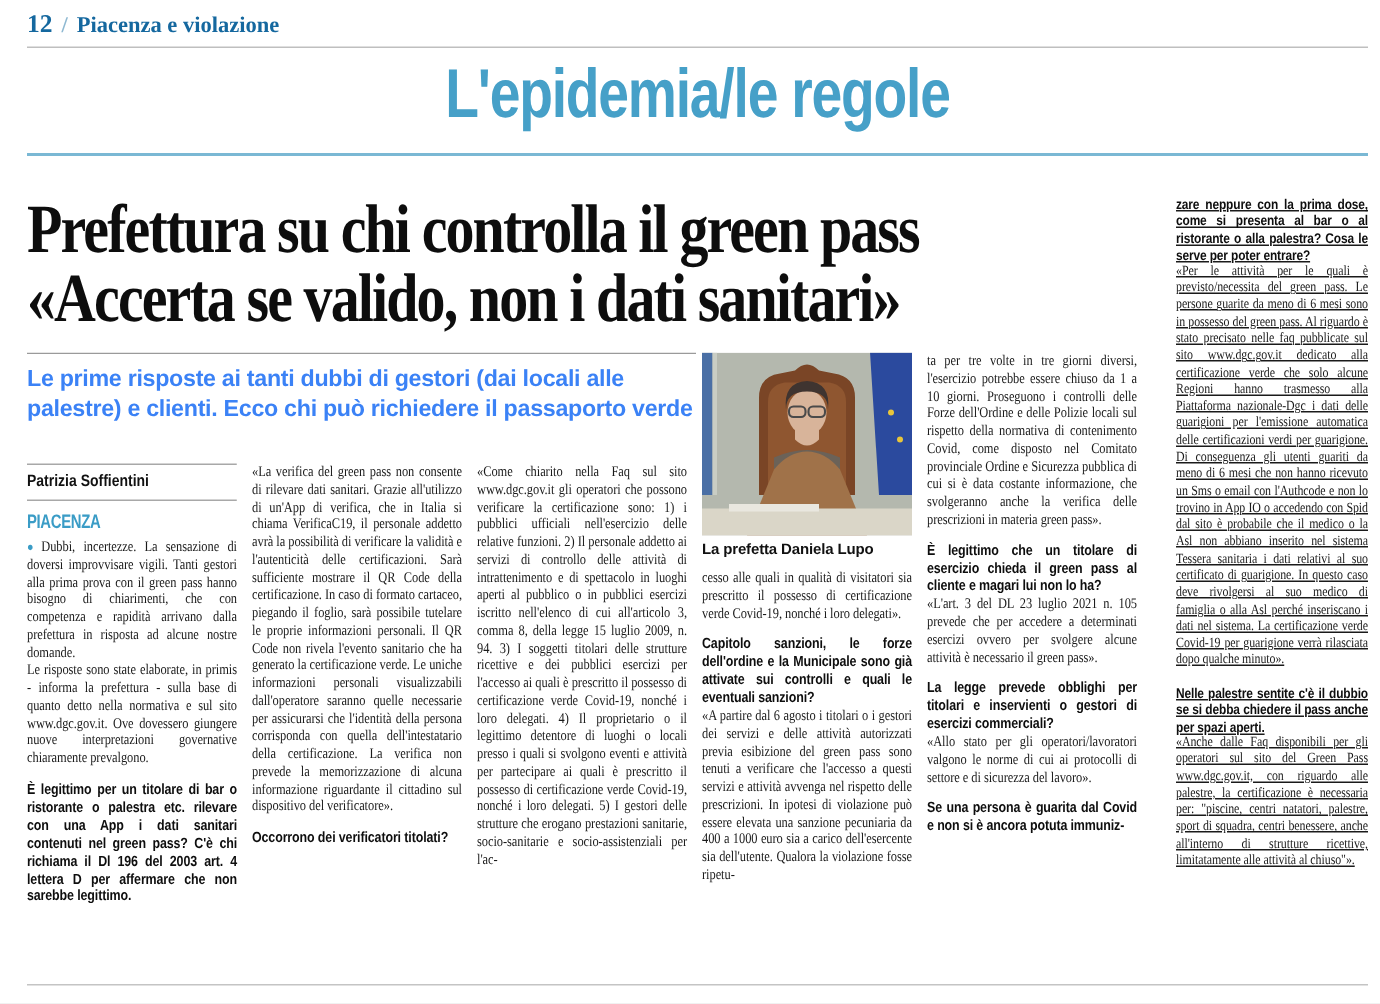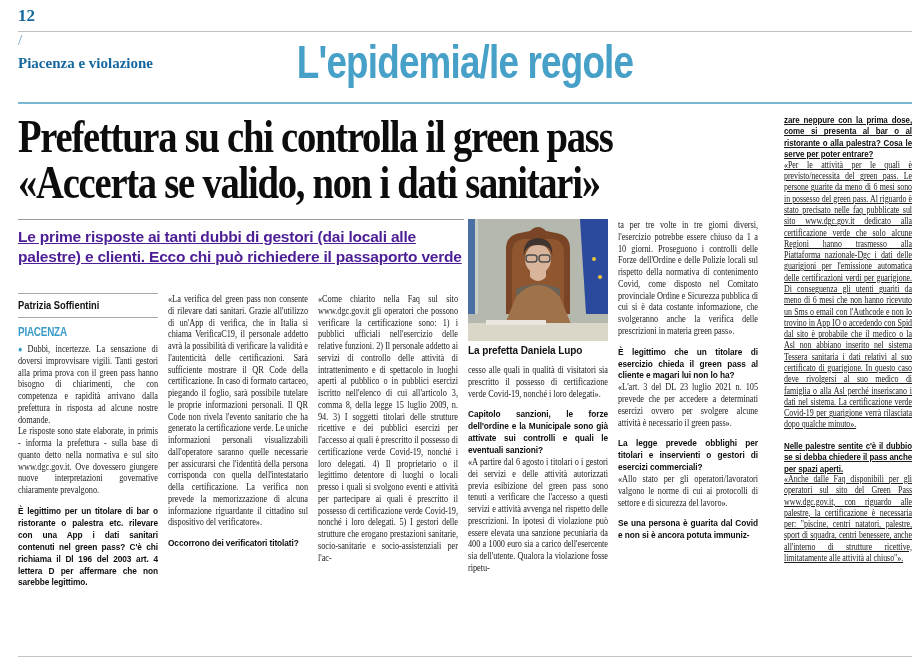--- a/index.html
+++ b/index.html
@@ -7,53 +7,53 @@
   .page {
     position:relative; width:920px; height:669px; background:#ffffff;
     margin:0 auto; overflow:hidden; padding:6px 8px 0 18px;
     font-family:"Liberation Serif", serif; color:#1a1a1a;
   }
   
   .masthead {
     display:flex; justify-content:space-between; align-items:baseline;
     border-bottom:1px solid #bfbfbf; padding-bottom:6px; height:26px;
   }
-  .masthead-left { display:flex; align-items:baseline; gap:6px;flex-direction:column; }
+  .masthead-left { display:flex; align-items:baseline; gap:6px; }
   .page-num { font-family:"Liberation Serif", serif; font-weight:bold; font-size:17px; color:#15689f; }
   .slash-sep { color:#8fb9d2; font-size:15px; font-weight:bold; }
   .section-name { font-family:"Liberation Serif", serif; font-weight:bold; font-size:15px; color:#15689f; }
   .masthead-right { font-family:"Liberation Sans", sans-serif; font-size:11.5px; color:#222; }
   .brand { font-family:"Liberation Serif", serif; font-weight:bold; font-size:13.5px; color:#000; margin-left:4px; letter-spacing:0.3px; }
   
   .kicker-wrap { border-bottom:2px solid #7ab8d4; padding:6px 0 10px 0; height:72px; overflow:hidden;text-align:center; }
   .kicker {
     font-family:"Liberation Sans", sans-serif; font-weight:bold; font-size:46px;
     color:#46a0c8; letter-spacing:-1px; line-height:1.05;
     transform:scaleX(0.8); transform-origin:0 50%; width:125%; white-space:nowrap;
   }
   
-  .content { display:flex; margin-top:8px; }
+  .content { display:flex; margin-top:24px; }
   .main-left { width:748px; flex:none; }
   .right-col { width:128px; flex:none; margin-left:18px;text-decoration:underline; }
   .headline {
     font-family:"Liberation Serif", serif; font-weight:bold; color:#0d0d0d;
     font-size:46px; line-height:0.99; letter-spacing:-1.5px;
     transform:scaleX(0.84); transform-origin:0 0; width:119%; margin-top:2px;
     white-space:nowrap;
   }
   .body-region { position:relative; display:flex; gap:10px; margin-top:14px; height:400px; overflow:hidden; }
   .subhead-block { position:absolute; top:0; left:0; width:446px; }
   .subhead-rule { position:relative; border-top:1px solid #9a9a9a; margin-bottom:7px; }
   .subhead-rule .tick {
     position:absolute; left:0; top:-6px; width:14px; height:6px;
     border-top:1px solid #9a9a9a; transform:skewX(-55deg); transform-origin:0 100%;
   }
   .subhead {
     font-family:"Liberation Sans", sans-serif; font-weight:bold;
-    font-size:15.5px; line-height:1.28; color:#4c1d95; letter-spacing:-0.2px;text-decoration:underline;
+    font-size:15.5px; line-height:1.28; color:#3b82f6; letter-spacing:-0.2px;
   }
   .col { width:140px; flex:none; }
   .pad-sub { padding-top:74px; }
   .colinner { width:118%; transform:scaleX(0.8475); transform-origin:0 0; }
   .body-p {
     font-family:"Liberation Serif", serif; font-size:9.8px; line-height:1.2;
     text-align:justify; color:#1a1a1a; letter-spacing:-0.05px;
   }
   .question {
     font-family:"Liberation Sans", sans-serif; font-weight:bold; font-size:9.8px;

